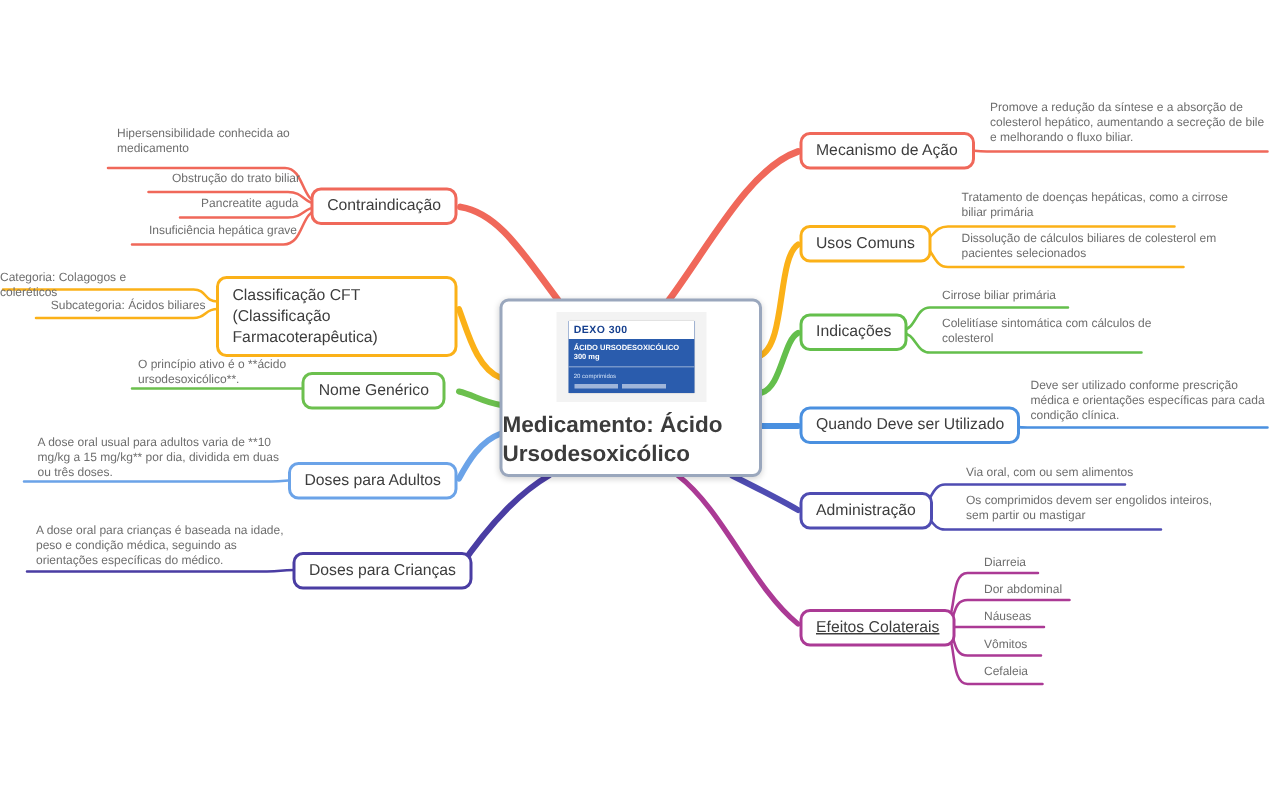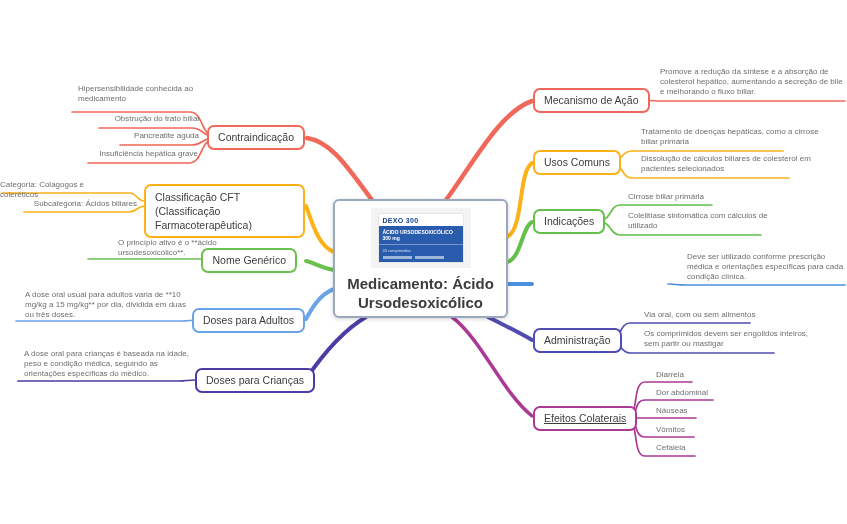--- a/index.html
+++ b/index.html
@@ -41,21 +41,21 @@
     font-size:7px; line-height:11px; padding:1px 4px 0; letter-spacing:.3px; }
   .med-sub { color:#fff; font-weight:bold; font-size:5px; line-height:6px;
     padding:3px 4px 0; }
   .med-dose { color:#fff; font-weight:bold; font-size:5px; line-height:6px;
     padding:0 4px; }
   .med-qty { color:#cfe0f6; font-size:4px; line-height:5px; padding:3px 4px 0;
     border-top:1px solid rgba(255,255,255,.35); margin-top:3px; }
   .med-fine { margin:3px 4px 0; height:3px;
     background:linear-gradient(90deg, rgba(255,255,255,.55) 0 38%, transparent 38% 42%, rgba(255,255,255,.55) 42% 80%, transparent 80%); }
   .center-title {
-    font-size:15px; font-weight:bold; color:#3c3c3c; text-align:center;
+    font-size:15px; font-weight:bold; color:#3c3c3c; text-align:left;
     line-height:19px; margin-top:6px;
   }
 </style>
 </head>
 <body>
 
 <div class="canvas">
 
   <svg class="wires" width="847" height="524">
 
@@ -120,44 +120,45 @@
 
   <div class="topic" style="right: 542px; top: 125px; border-color: rgb(240, 104, 90);">Contraindicação</div>
   <div class="topic wrap" style="right: 542px; top: 184px; width: 161px; border-color: rgb(251, 177, 24);">Classificação CFT (Classificação Farmacoterapêutica)</div>
   <div class="topic" style="right: 550px; top: 248px; border-color: rgb(108, 192, 78);">Nome Genérico</div>
   <div class="topic" style="right: 542px; top: 308px; border-color: rgb(107, 163, 232);">Doses para Adultos</div>
   <div class="topic" style="right: 532px; top: 368px; border-color: rgb(74, 61, 163);">Doses para Crianças</div>
 
   <div class="topic" style="left: 533px; top: 88px; border-color: rgb(240, 104, 90);">Mecanismo de Ação</div>
   <div class="topic" style="left: 533px; top: 150px; border-color: rgb(251, 177, 24);">Usos Comuns</div>
   <div class="topic" style="left: 533px; top: 209px; border-color: rgb(100, 191, 76);">Indicações</div>
+  <div class="topic" style="left: 533px; top: 271px; border-color: rgb(74, 144, 224);">Quando Deve ser Utilizado</div>
   <div class="topic" style="left: 533px; top: 328px; border-color: rgb(79, 76, 178);">Administração</div>
   <div class="topic" style="left: 533px; top: 406px; border-color: rgb(171, 58, 149); text-decoration: underline;">Efeitos Colaterais</div>
 
   <div class="leaf" style="left:78px; top:84px; width:124px;">Hipersensibilidade conhecida ao medicamento</div>
   <div class="leaf" style="right:647px; top:114px;">Obstrução do trato biliar</div>
   <div class="leaf" style="right:648px; top:131px;">Pancreatite aguda</div>
   <div class="leaf" style="right:649px; top:149px;">Insuficiência hepática grave</div>
 
   <div class="leaf" style="right:725px; top:180px;">Categoria: Colagogos e coleréticos</div>
   <div class="leaf" style="right:710px; top:199px;">Subcategoria: Ácidos biliares</div>
 
-  <div class="leaf" style="left:92px; top:238px; width:122px;margin-left:26px;">O princípio ativo é o **ácido ursodesoxicólico**.</div>
+  <div class="leaf" style="left:92px; top:238px; width:122px;">O princípio ativo é o **ácido ursodesoxicólico**.</div>
 
   <div class="leaf" style="left:25px; top:290px; width:168px;">A dose oral usual para adultos varia de **10 mg/kg a 15 mg/kg** por dia, dividida em duas ou três doses.</div>
 
   <div class="leaf" style="left:24px; top:349px; width:170px;">A dose oral para crianças é baseada na idade, peso e condição médica, seguindo as orientações específicas do médico.</div>
 
   <div class="leaf" style="left:660px; top:67px; width:183px;">Promove a redução da síntese e a absorção de colesterol hepático, aumentando a secreção de bile e melhorando o fluxo biliar.</div>
 
   <div class="leaf" style="left:641px; top:127px; width:190px;">Tratamento de doenças hepáticas, como a cirrose biliar primária</div>
   <div class="leaf" style="left:641px; top:154px; width:196px;">Dissolução de cálculos biliares de colesterol em pacientes selecionados</div>
 
   <div class="leaf" style="left:628px; top:192px;">Cirrose biliar primária</div>
-  <div class="leaf" style="left:628px; top:211px; width:170px;">Colelitíase sintomática com cálculos de utilizado</div>
+  <div class="leaf" style="left:628px; top:211px; width:170px;">Colelitíase sintomática com cálculos de colesterol</div>
 
   <div class="leaf" style="left:687px; top:252px; width:158px;">Deve ser utilizado conforme prescrição médica e orientações específicas para cada condição clínica.</div>
 
   <div class="leaf" style="left:644px; top:310px;">Via oral, com ou sem alimentos</div>
   <div class="leaf" style="left:644px; top:329px; width:168px;">Os comprimidos devem ser engolidos inteiros, sem partir ou mastigar</div>
 
   <div class="leaf" style="left:656px; top:370px;">Diarreia</div>
   <div class="leaf" style="left:656px; top:388px;">Dor abdominal</div>
   <div class="leaf" style="left:656px; top:406px;">Náuseas</div>
   <div class="leaf" style="left:656px; top:425px;">Vômitos</div>

